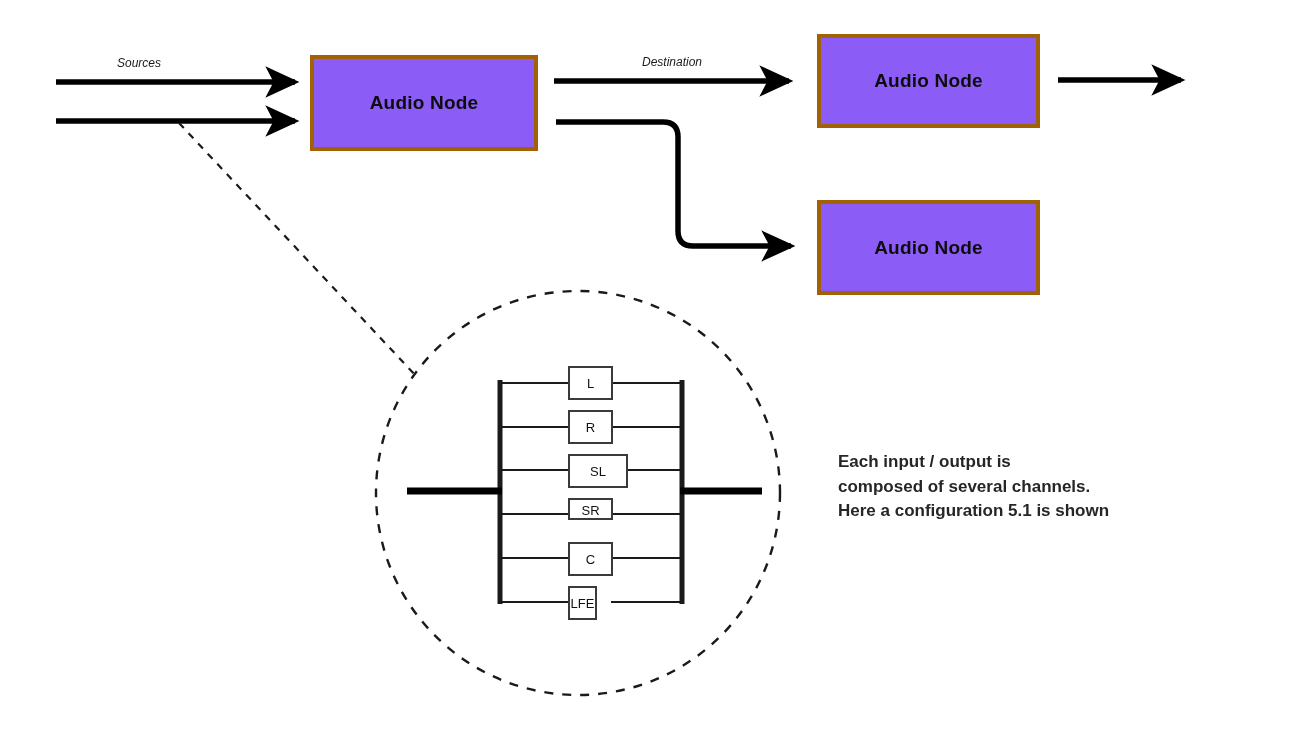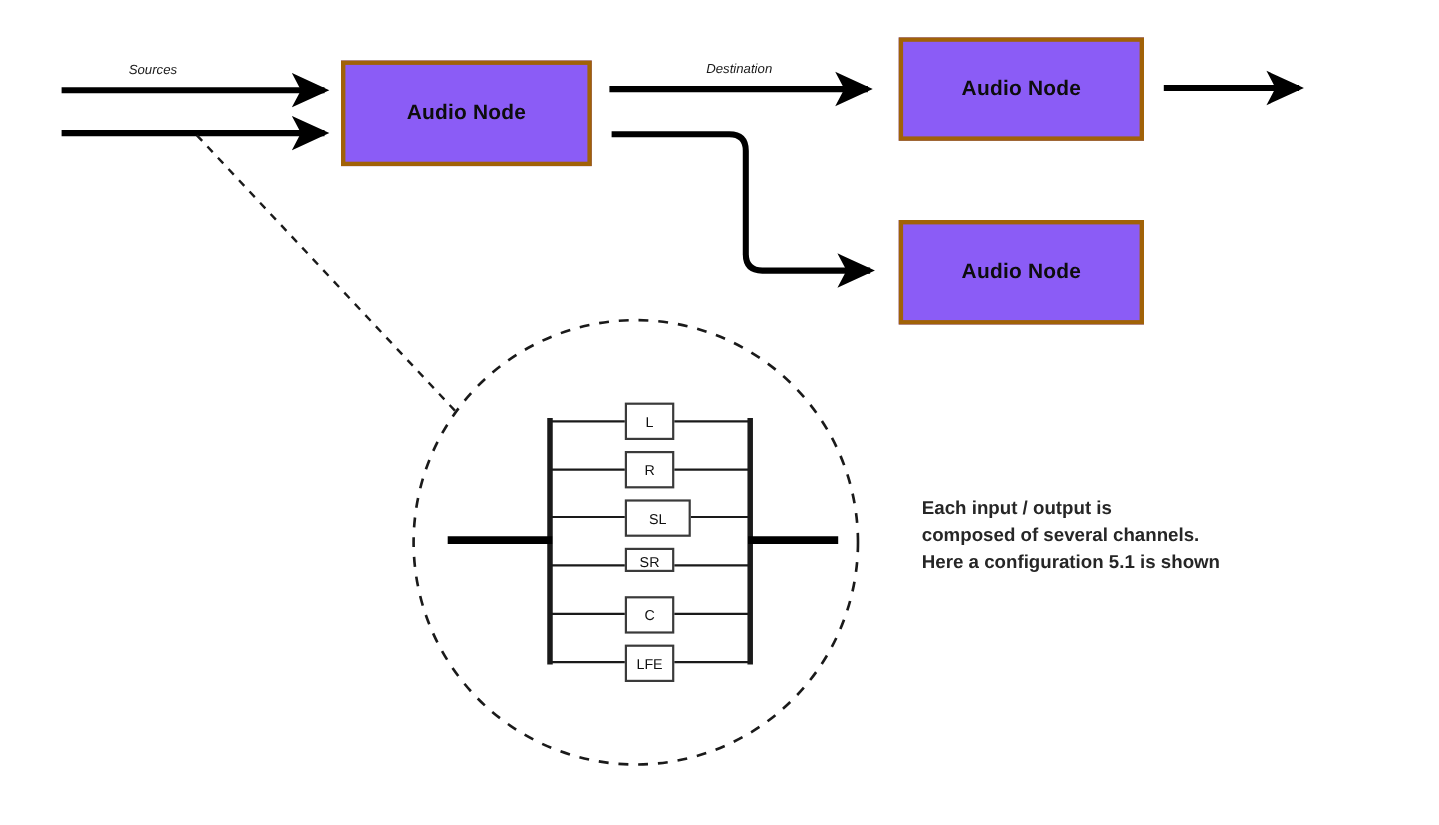--- a/index.html
+++ b/index.html
@@ -163,21 +163,21 @@
   </div>
 
   <div class="chan-box" style="left:568px; top:498px; width:45px; height:22px;align-items:flex-end;">
     <span class="chan-label">SR</span>
   </div>
 
   <div class="chan-box" style="left:568px; top:542px; width:45px; height:34px;">
     <span class="chan-label">C</span>
   </div>
 
-  <div class="chan-box" style="left:568px; top:586px; width:45px; height:34px;">
+  <div class="chan-box" style="left:568px; top:586px; width:29px; height:34px;">
     <span class="chan-label">LFE</span>
   </div>
 
   <div class="note-text" style="left:838px; top:450px;">Each input / output is
 composed of several channels.
 Here a configuration 5.1 is shown</div>
 
 </div>
 
 </body></html>

